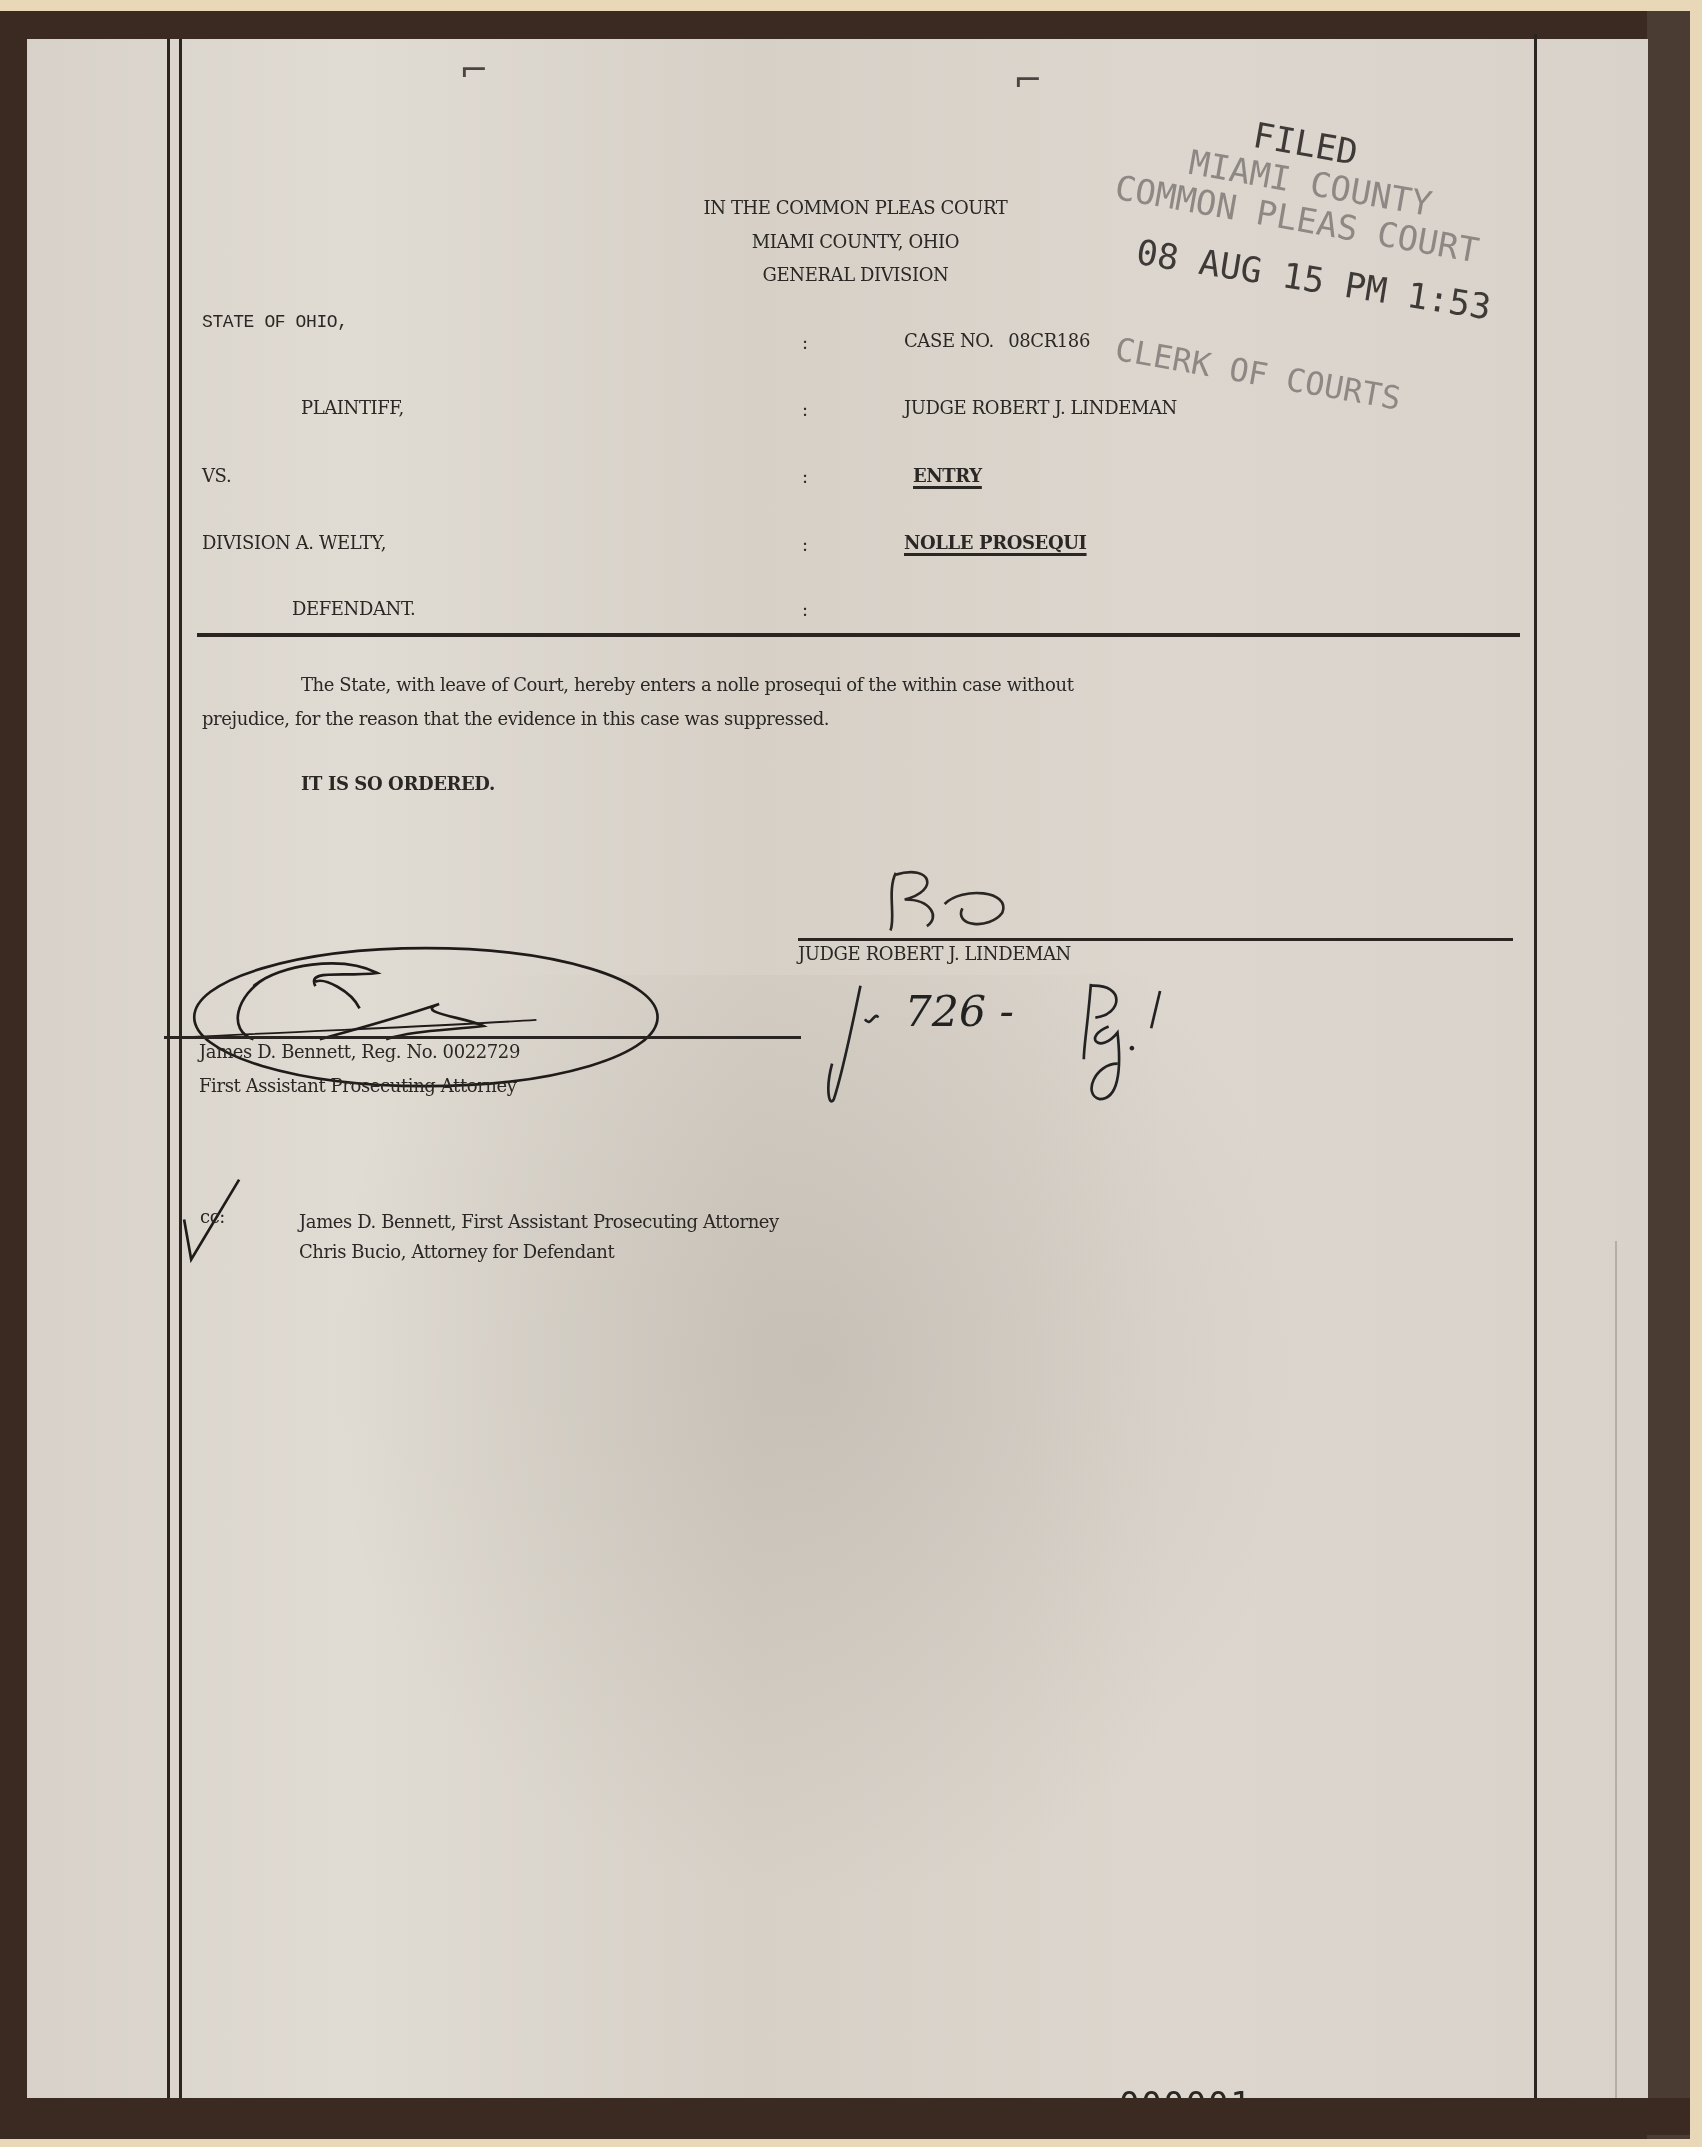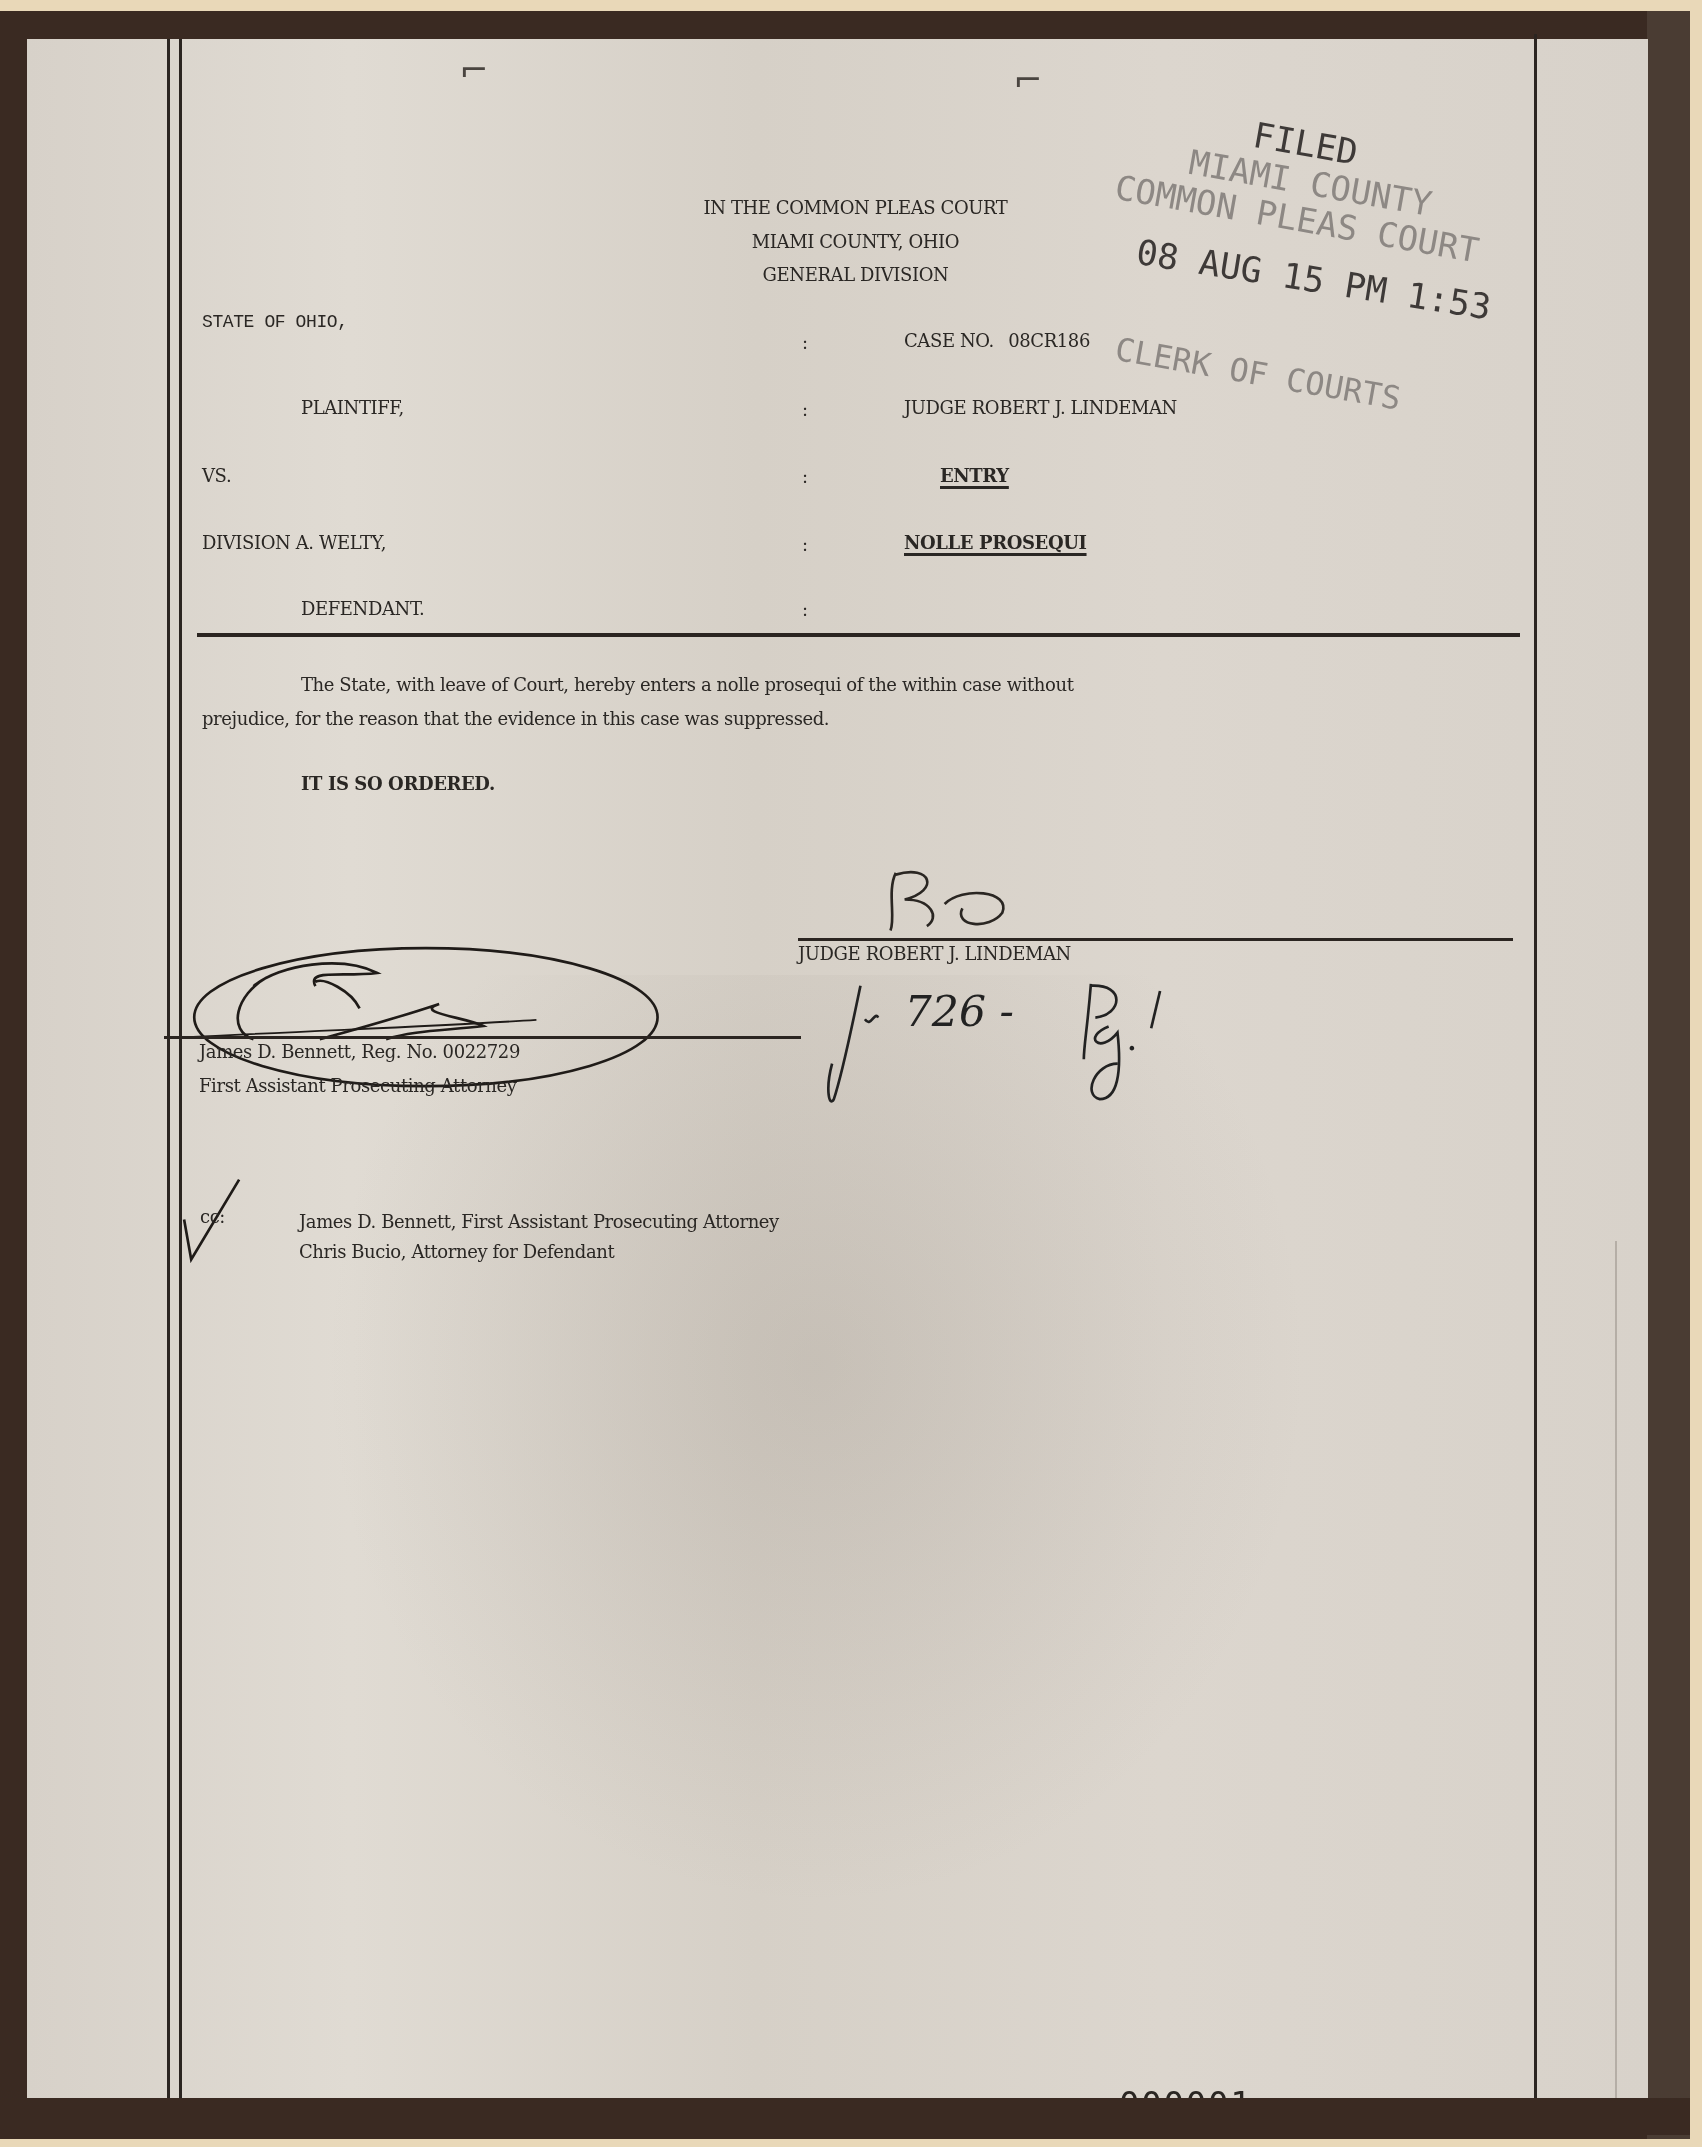--- a/index.html
+++ b/index.html
@@ -73,34 +73,34 @@
 <div class="stamp" style="left:1257px; top:115px; font-size:35px; transform:rotate(10deg);">FILED</div>
 <div class="stamp faint" style="left:1193px; top:142px; font-size:34px; transform:rotate(10deg);">MIAMI COUNTY</div>
 <div class="stamp faint" style="left:1119px; top:167px; font-size:34px; transform:rotate(10deg);">COMMON PLEAS COURT</div>
 <div class="stamp" style="left:1140px; top:232px; font-size:35px; transform:rotate(9deg);">08 AUG 15 PM 1:53</div>
 <div class="stamp faint" style="left:1119px; top:330px; font-size:32px; transform:rotate(10deg);">CLERK OF COURTS</div>
 
 <div class="t" style="left:202px; top:312px;font-family:Liberation Mono, monospace;">STATE OF OHIO,</div>
 <div class="t" style="left:301px; top:397px;">PLAINTIFF,</div>
 <div class="t" style="left:202px; top:465px;">VS.</div>
 <div class="t" style="left:202px; top:532px;">DIVISION A. WELTY,</div>
-<div class="t" style="left:301px; top:598px;">DEFENDANT.</div>
+<div class="t" style="left:292px; top:598px;">DEFENDANT.</div>
 
 <div class="t" style="left:802px; top:332px;">:</div>
 <div class="t" style="left:802px; top:399px;">:</div>
 <div class="t" style="left:802px; top:466px;">:</div>
 <div class="t" style="left:802px; top:534px;">:</div>
 <div class="t" style="left:802px; top:599px;">:</div>
 
 <div class="t" style="left:904px; top:330px;">
   <span>CASE NO.</span>
   <span style="margin-left:8.9px;">08CR186</span>
 </div>
 <div class="t" style="left:904px; top:397px;">JUDGE ROBERT J. LINDEMAN</div>
-<div class="t bold u" style="left:940px; top:465px;">ENTRY</div>
+<div class="t bold u" style="left:913px; top:465px;">ENTRY</div>
 <div class="t bold u" style="left:904px; top:532px;">NOLLE PROSEQUI</div>
 
 <div class="hr" style="left:197px; top:633px; width:1323px; height:3.5px;"></div>
 
 <div class="t" style="left:301px; top:674px;">The State, with leave of Court, hereby enters a nolle prosequi of the within case without</div>
 <div class="t" style="left:202px; top:708px;text-align:right;">prejudice, for the reason that the evidence in this case was suppressed.</div>
 <div class="t bold" style="left:301px; top:773px;">IT IS SO ORDERED.</div>
 
 <svg class="sig" style="left:878px; top:864px;" width="151" height="71" viewBox="0 0 170 80">
   <path d="M20 10 C 10 30, 20 60, 14 75 M20 12 C 60 0, 70 30, 30 40 C 60 40, 70 60, 55 70 M75 45 C 95 25, 150 30, 140 55 C 125 75, 85 70, 95 50" fill="none" stroke="#2a2622" stroke-width="3"></path>

